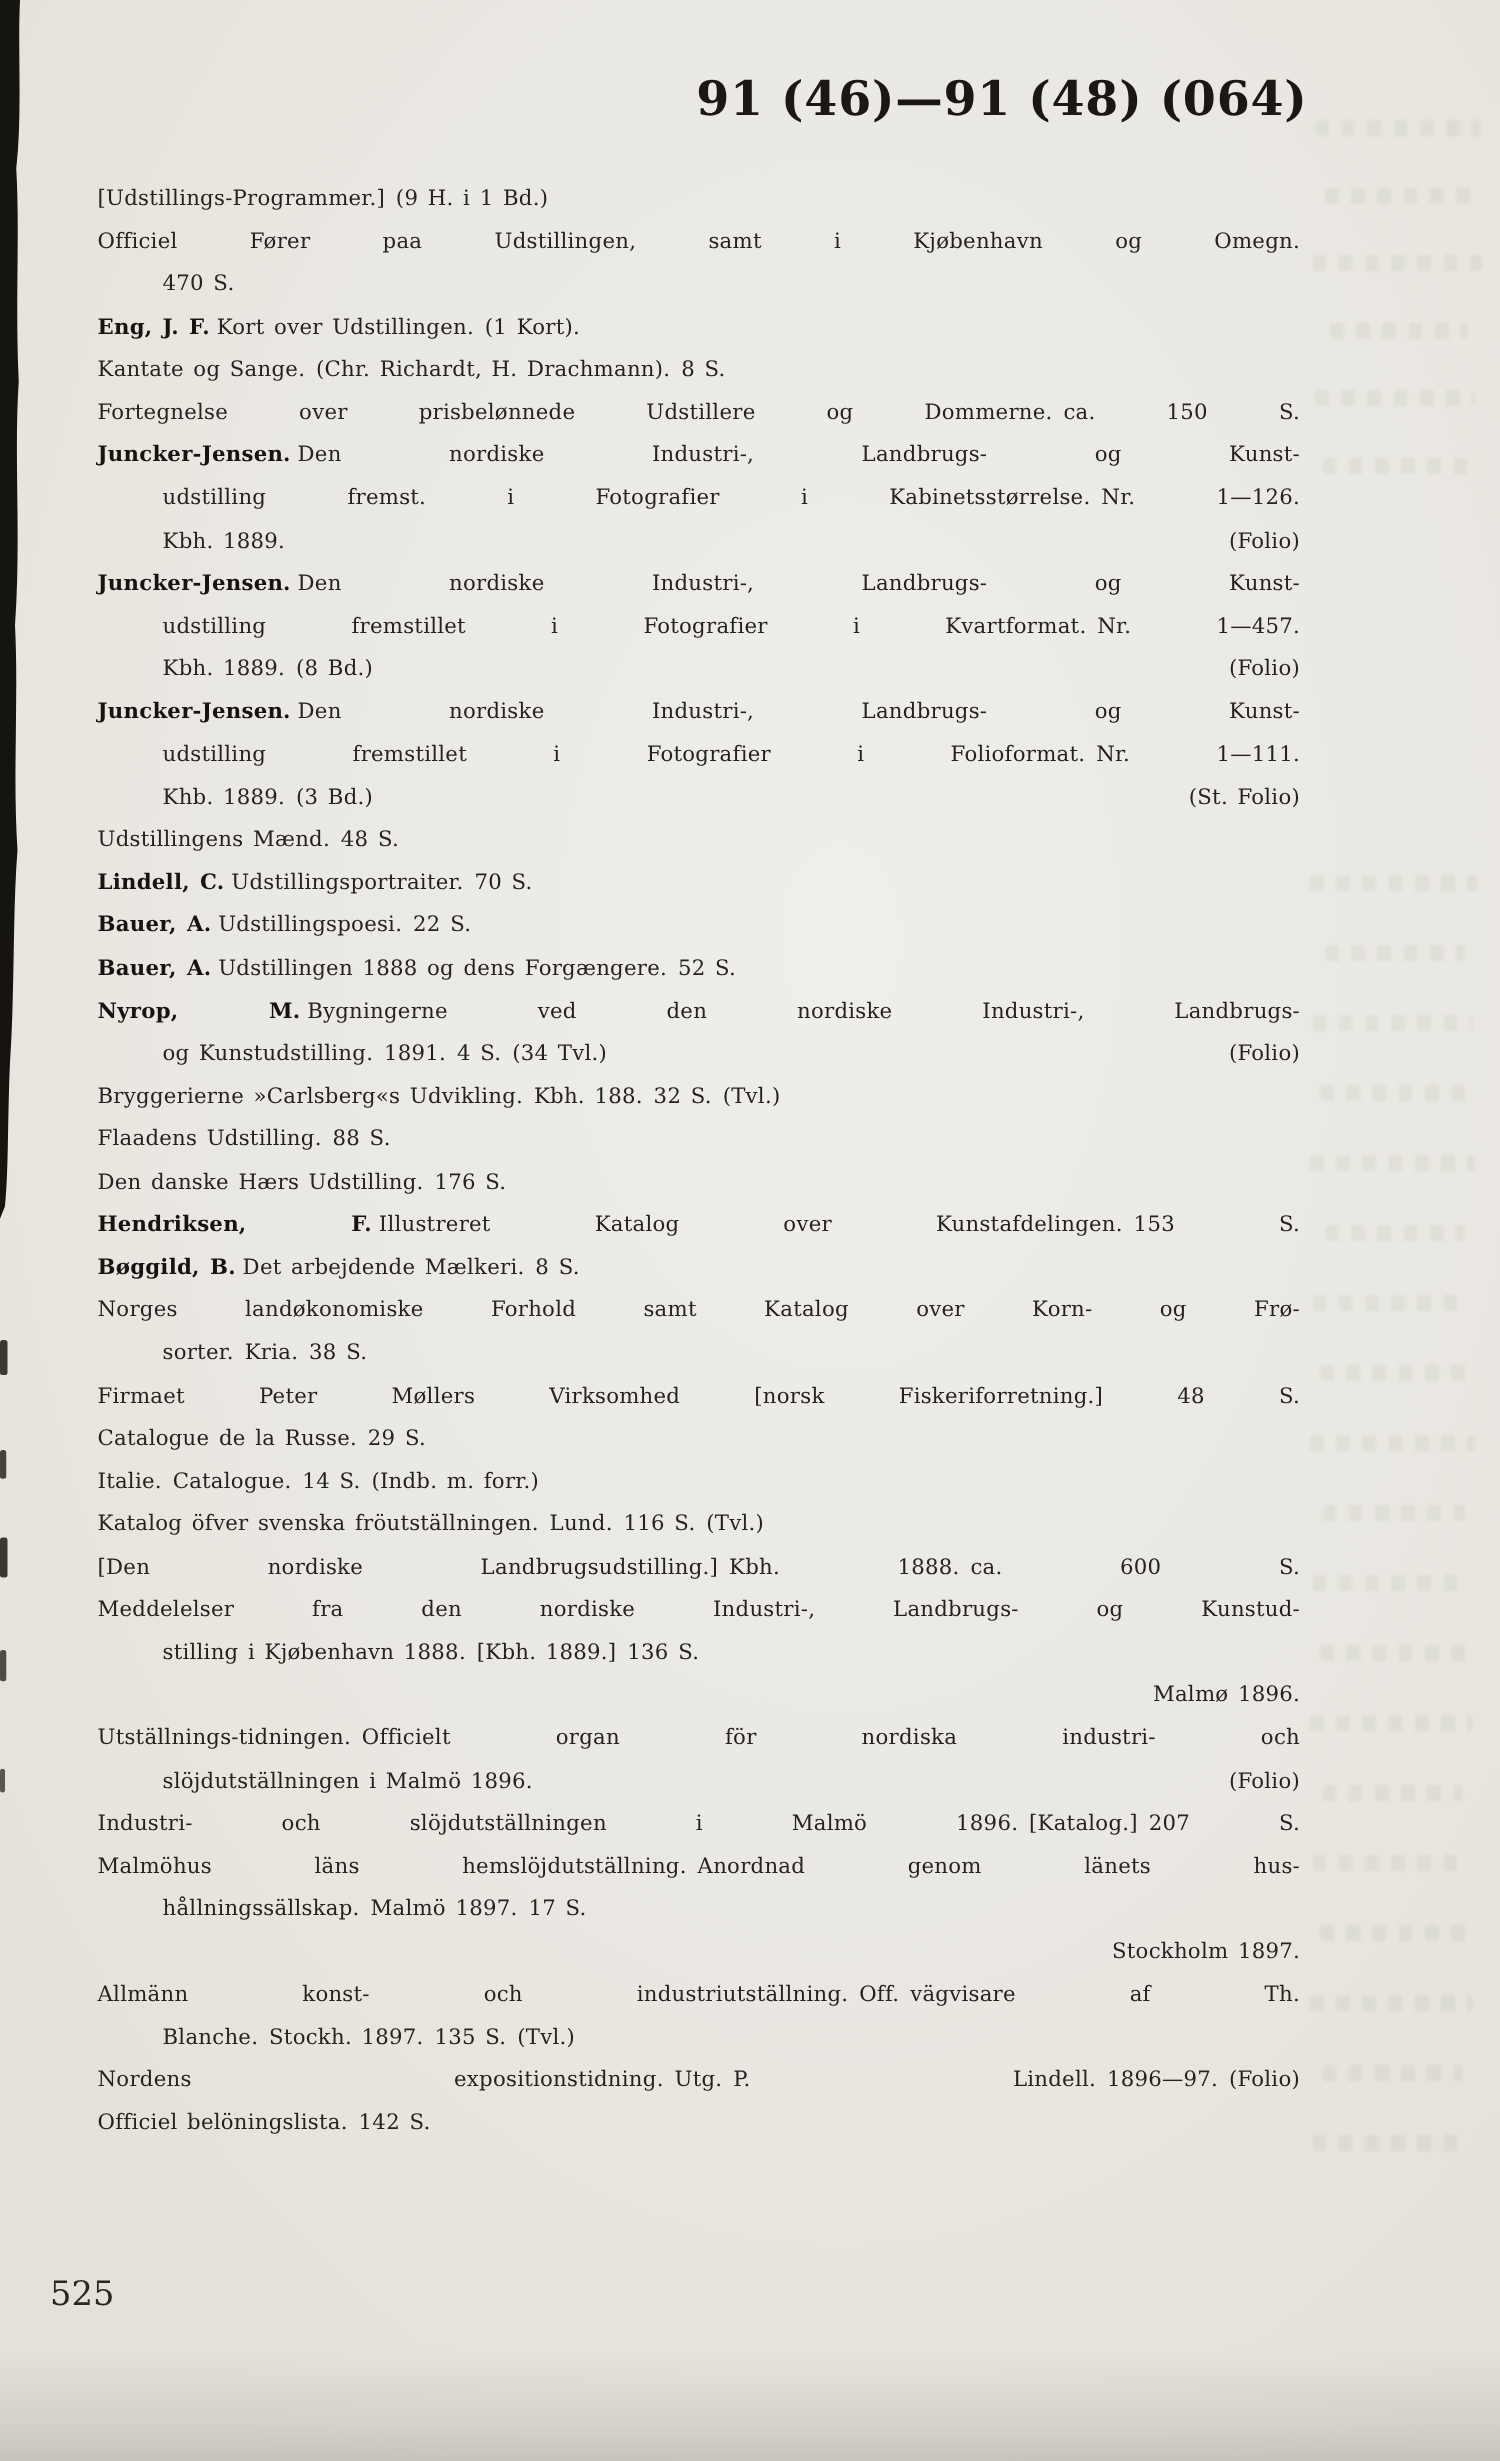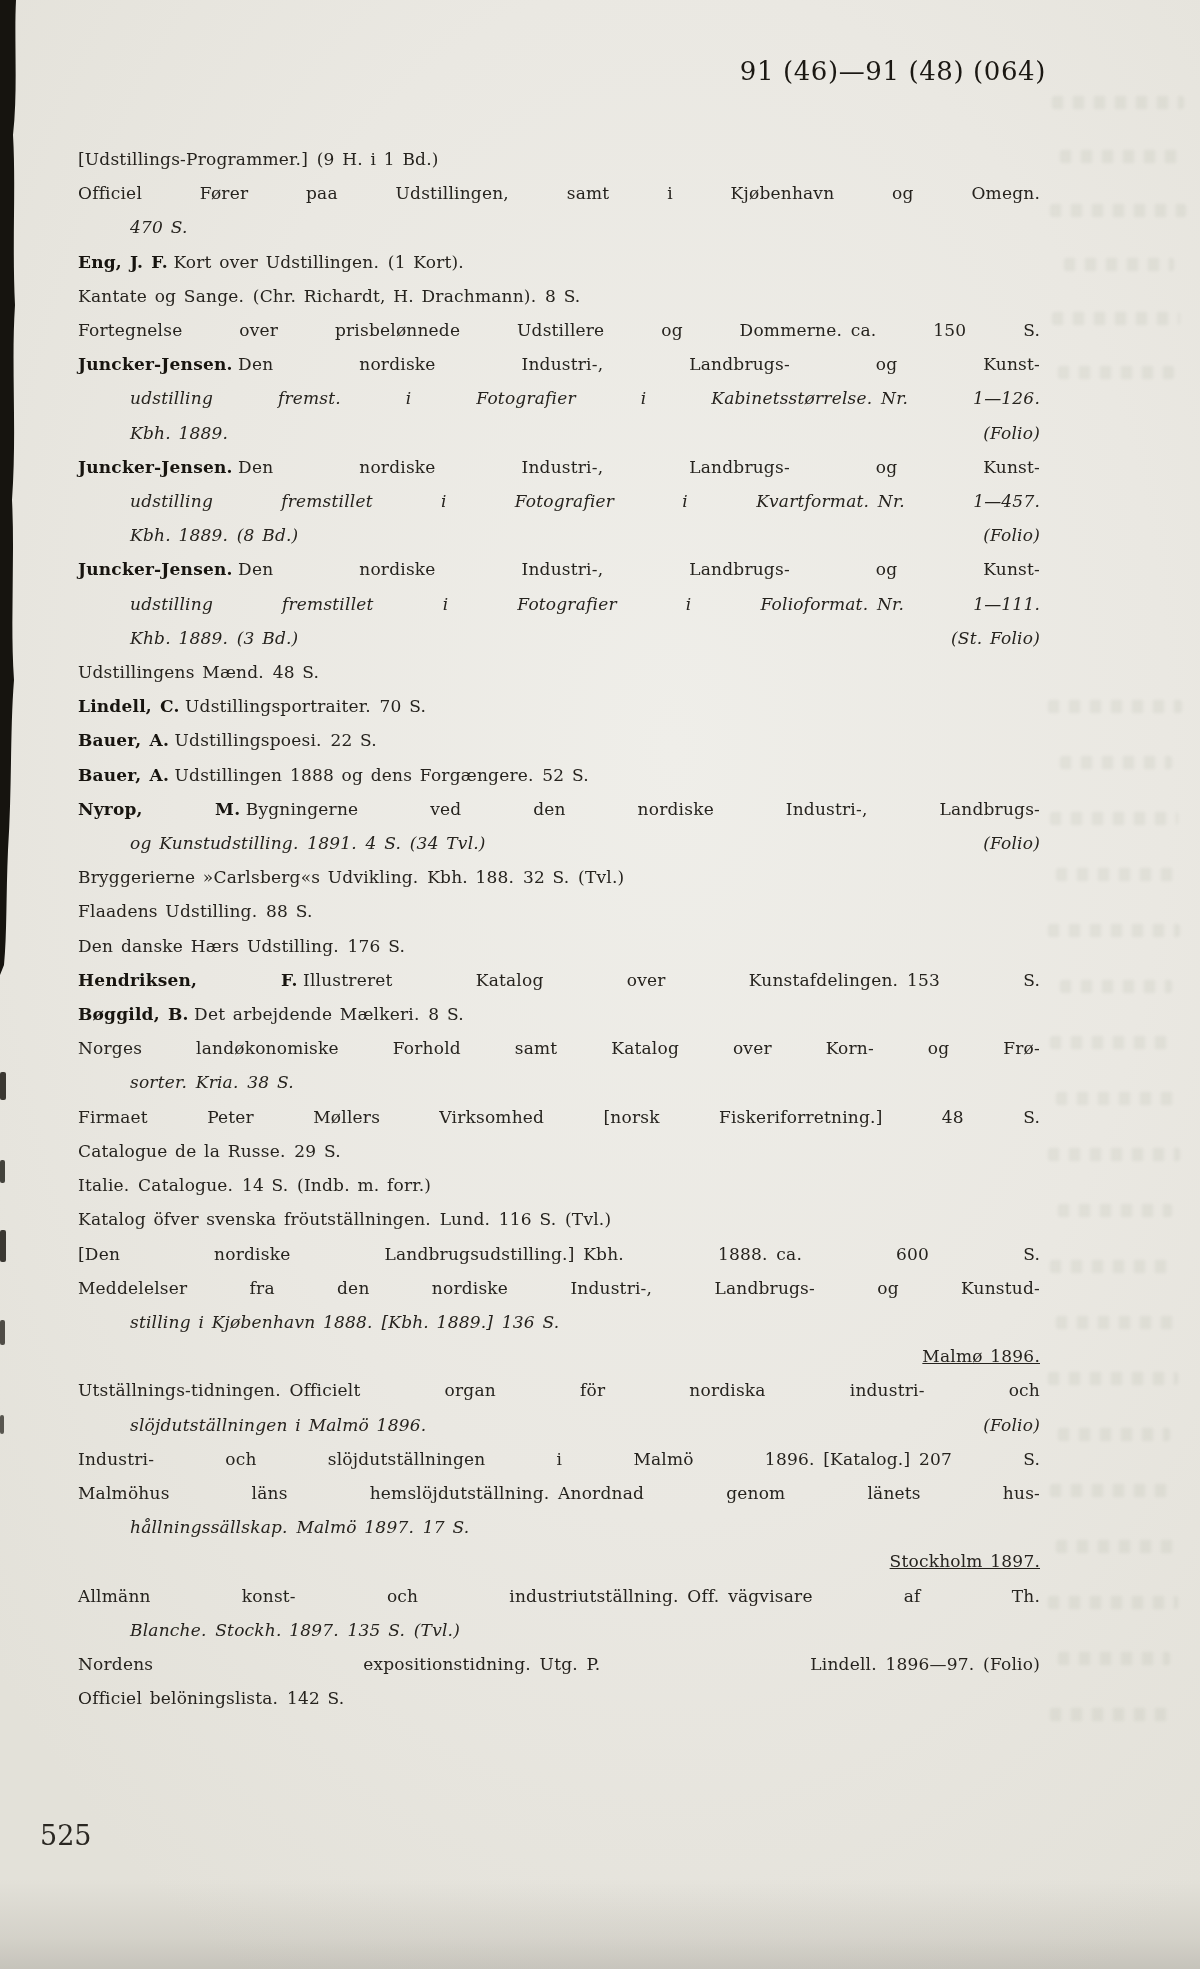--- a/index.html
+++ b/index.html
@@ -18,32 +18,32 @@
   .edge-svg{position:absolute;left:0;top:0;}
   
   .bleed{
     position:absolute;height:13px;border-radius:3px;opacity:.5;
     filter:blur(1.4px);
     background:repeating-linear-gradient(90deg,
       rgba(128,138,116,.20) 0px 11px, rgba(128,138,116,0) 11px 21px);
   }
   .header{
     position:absolute;left:78px;top:56px;width:968px;
-    text-align:right;font-size:26px;font-weight:400;
+    text-align:right;font-size:38px;font-weight:700;
     letter-spacing:.6px;color:#1b1813;
   }
   .text-block{
     position:absolute;left:78px;top:142px;width:962px;
     font-size:17px;line-height:34.2px;
     word-spacing:.12em;letter-spacing:.2px;
   }
   .line{white-space:normal;}
-  .line.indent{padding-left:52px;font-style:italic;}
+  .line.indent{padding-left:52px;}
   .line.justify{text-align:justify;text-align-last:justify;}
-  .line.right{text-align:right;text-decoration:underline;}
+  .line.right{text-align:right;}
   .line.flexline{display:flex;justify-content:space-between;}
   .line b{font-weight:700;color:#17140f;margin-right:.32em;}
   .pagenum{
     position:absolute;left:40px;top:1820px;width:962px;
     text-align:left;font-size:27px;color:#2a2722;
   }
   .bottom-shade{
     position:absolute;left:0;right:0;bottom:0;height:90px;
     background:linear-gradient(180deg, rgba(120,115,103,0) 0%,
       rgba(120,115,103,.14) 65%, rgba(105,100,90,.24) 100%);

